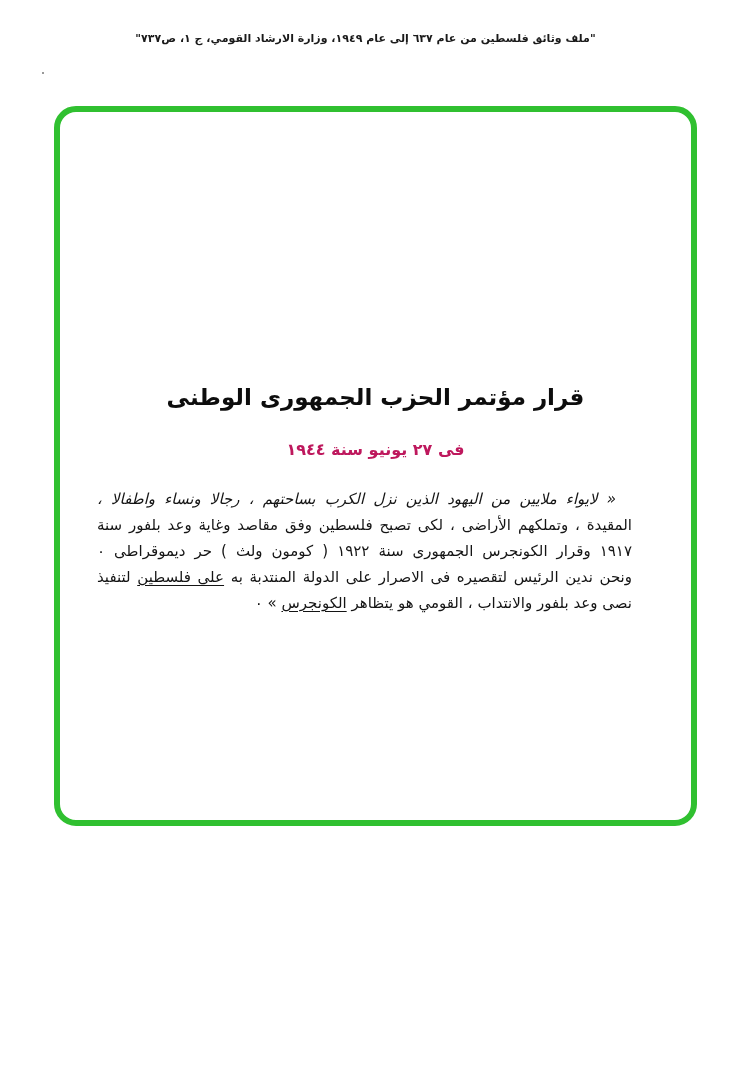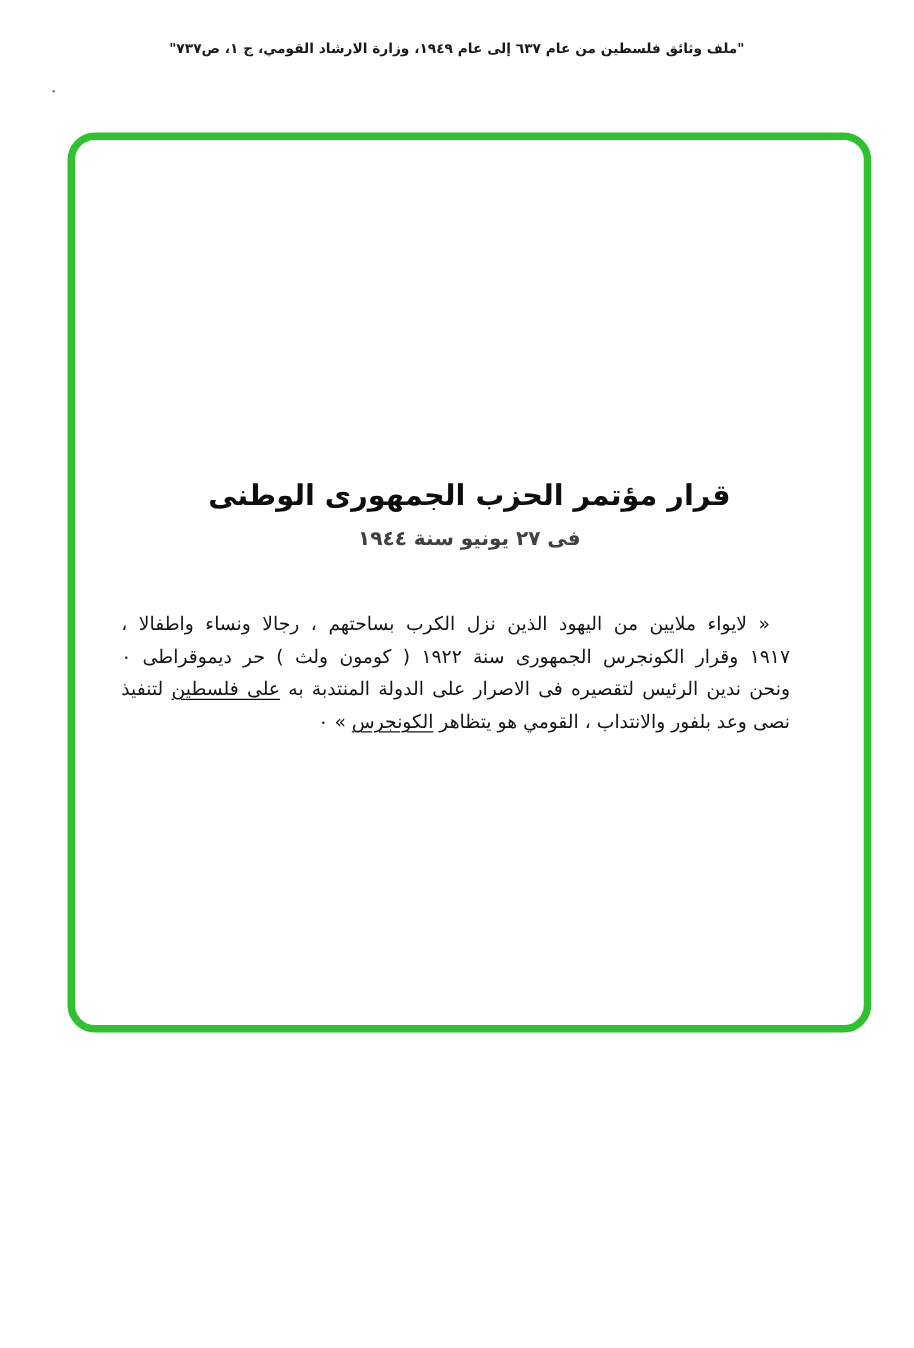--- a/index.html
+++ b/index.html
@@ -66,47 +66,48 @@
     left: 0;
     width: 100%;
     text-align: center;
     direction: rtl;
     font-size: 23px;
     font-weight: bold;
     color: #0d0d0d;
   }
   .doc-subtitle {
     position: absolute;
-    top: 309px;
+    top: 328px;
     left: 0;
     width: 100%;
     text-align: center;
     direction: rtl;
     font-size: 16px;
     font-weight: bold;
-    color: #404040;
+    color: #be185d;
   }
 
   .doc-body {
     position: absolute;
     top: 374px;
     right: 59px;
     left: 37px;
     direction: rtl;
     font-size: 15px;
     line-height: 26px;
     color: #141414;
   }
   .body-line {
     text-align: justify;
     text-align-last: justify;
     white-space: nowrap;
   }
   .body-line.first {
     text-indent: 16px;
+    font-style: italic;
   }
   .body-line.last {
     text-align-last: right;
   }
   .underlined {
     text-decoration: underline;
     text-underline-offset: 3px;
   }
 </style>
 </head>
@@ -116,17 +117,18 @@
   <div class="source">"ملف وثائق فلسطين من عام ٦٣٧ إلى عام ١٩٤٩، وزارة الارشاد القومي، ج ١، ص٧٣٧"</div>
 </div>
 
 <div class="speck"></div>
 
 <div class="page-frame" style="border-color: rgb(48, 192, 48);">
   <div class="doc-title">قرار مؤتمر الحزب الجمهورى الوطنى</div>
   <div class="doc-subtitle">فى ٢٧ يونيو سنة ١٩٤٤</div>
   <div class="doc-body">
       <div class="body-line first"><span>« لايواء ملايين من اليهود الذين نزل الكرب بساحتهم ، رجالا ونساء واطفالا ،</span></div>
+      <div class="body-line"><span>المقيدة ، وتملكهم الأراضى ، لكى تصبح فلسطين وفق مقاصد وغاية وعد بلفور سنة</span></div>
       <div class="body-line"><span>١٩١٧ وقرار الكونجرس الجمهورى سنة ١٩٢٢ ( كومون ولث ) حر ديموقراطى ٠</span></div>
       <div class="body-line"><span>ونحن ندين الرئيس لتقصيره فى الاصرار على الدولة المنتدبة به </span><span class="underlined">على فلسطين</span><span> لتنفيذ</span></div>
       <div class="body-line last"><span>نصى وعد بلفور والانتداب ، القومي هو يتظاهر </span><span class="underlined">الكونجرس</span><span> » ٠</span></div>
     </div>
 </div>
 
 </body></html>

